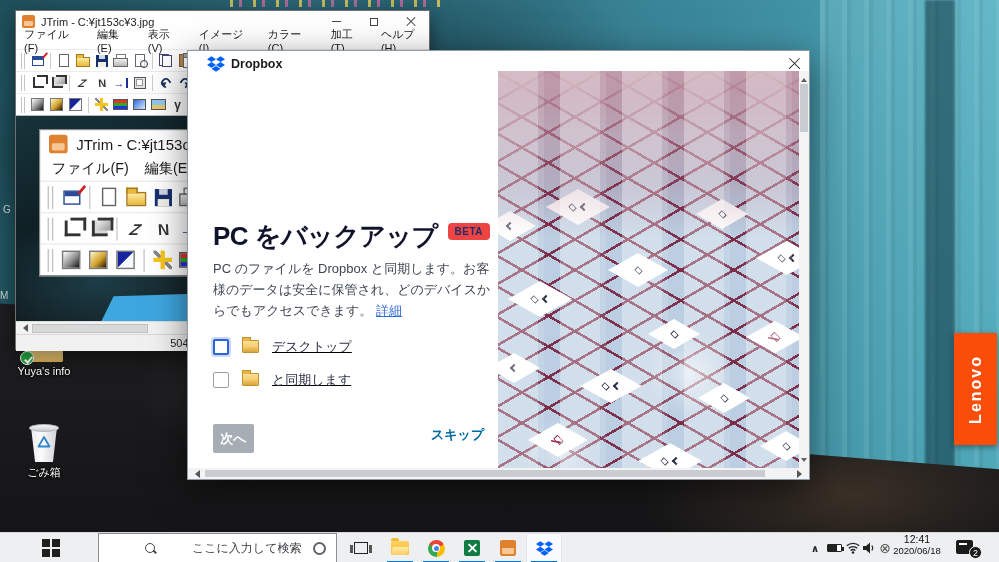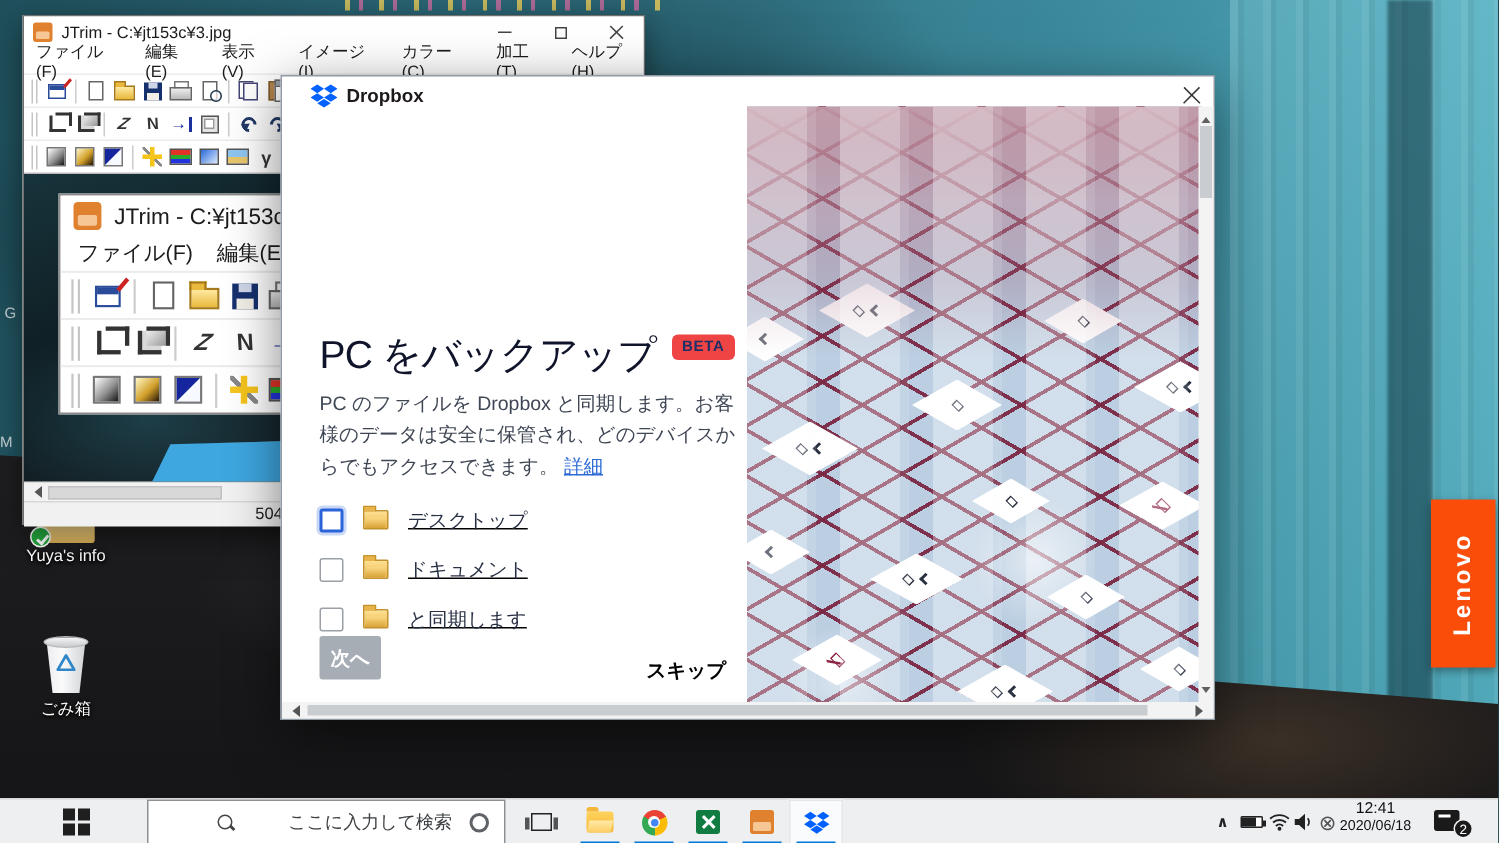--- a/index.html
+++ b/index.html
@@ -147,39 +147,39 @@
   .stat-pane{width:200px;text-align:right;padding-right:5px;border-right:1px solid #d0d0d0;}
 
   
   .dbx{left:187px;top:50px;width:623px;height:430px;z-index:20;border:1px solid #8f9aa5;box-shadow:0 10px 34px rgba(0,0,0,.5);}
   .dbx-head{display:flex;align-items:center;height:26px;padding-left:19px;}
   .dbx-name{margin-left:6px;font-size:12.5px;font-weight:bold;color:#1e1919;}
   .dbx-close{position:absolute;right:8px;top:6px;width:14px;height:14px;}
   .dbx-close::before,.dbx-close::after{content:"";position:absolute;left:0;top:6px;width:15px;height:1.4px;background:#333;}
   .dbx-close::before{transform:rotate(45deg);}.dbx-close::after{transform:rotate(-45deg);}
   .dbx-h1{position:absolute;left:25px;top:168px;display:flex;align-items:flex-start;}
-  .dbx-h1 h1{margin:0;font-size:26px;font-weight:400;color:#10142b;letter-spacing:-.5px;white-space:nowrap;}
+  .dbx-h1 h1{margin:0;font-size:26px;font-weight:700;color:#10142b;letter-spacing:-.5px;white-space:nowrap;}
   .beta{margin-left:10px;margin-top:4px;background:#ef4444;color:#1c2f66;font-size:10px;font-weight:bold;
     padding:3px 7px;border-radius:4px;letter-spacing:.5px;text-align:center;}
   .dbx-p{position:absolute;left:25px;top:207px;width:284px;font-size:13px;line-height:1.62;color:#3f4654;}
   .dbx-link{color:#2e6bd6;text-decoration:underline;cursor:pointer;}
   .rows{position:absolute;left:25px;top:279px;width:280px;}
   .crow{display:flex;align-items:center;height:33px;text-decoration:underline;}
   .cbx{width:16px;height:16px;background:#fff;border:1px solid #9aa0a6;border-radius:2px;flex:none;}
   .cbx.focused{border:2px solid #2b63d9;box-shadow:0 0 0 2px rgba(43,99,217,.25);}
   .cfolder{position:relative;width:17px;height:13px;margin-left:13px;flex:none;
     background:linear-gradient(#ffe193,#e8b348);border:1px solid #c2922e;border-radius:1px;}
   .cfolder::before{content:"";position:absolute;top:-4px;left:-1px;width:7px;height:3px;
     background:#e8b348;border:1px solid #c2922e;border-bottom:none;border-radius:1px 1px 0 0;}
   .cfolder::after{content:"";position:absolute;left:1px;bottom:0;right:1px;height:7px;
     background:linear-gradient(#fcd984,#d8a337);transform:skewX(-10deg);}
   .clabel{margin-left:13px;font-size:13px;color:#283044;}
   .btn-next{position:absolute;left:25px;top:373px;width:41px;height:29px;background:#a6adb4;color:#fff;
     font-size:13px;font-weight:bold;display:flex;align-items:center;justify-content:center;border-radius:2px;}
-  .skip{position:absolute;left:243px;top:387px;font-size:13px;font-weight:bold;color:#000000;cursor:pointer;}
+  .skip{position:absolute;left:243px;top:375px;font-size:13px;font-weight:bold;color:#0369a1;cursor:pointer;}
 
   
   .illu{position:absolute;left:310px;top:20px;width:303px;height:398px;overflow:hidden;
     background:
       radial-gradient(60px 60px at 63% 76%, rgba(255,255,255,.55), transparent 70%),
       radial-gradient(50px 50px at 20% 96%, rgba(255,255,255,.45), transparent 70%),
       repeating-linear-gradient(30deg, transparent 0 24px, rgba(122,39,67,.95) 24px 26.5px),
       repeating-linear-gradient(150deg, transparent 0 24px, rgba(122,39,67,.95) 24px 26.5px),
       #bccfe2;}
   .illu::before{content:"";position:absolute;inset:0;z-index:4;pointer-events:none;
@@ -499,25 +499,20 @@
 
     <div class="rows">
       <div class="crow">
         <div class="cbx focused"></div>
         <div class="cfolder"></div>
         <div class="clabel">デスクトップ</div>
       </div>
       <div class="crow">
         <div class="cbx"></div>
         <div class="cfolder"></div>
-        <div class="clabel">ドキュメント</div>
-      </div>
-      <div class="crow">
-        <div class="cbx"></div>
-        <div class="cfolder"></div>
         <div class="clabel">と同期します</div>
       </div>
     </div>
 
     <div class="btn-next">次へ</div>
     <div class="skip">スキップ</div>
 
     <div class="illu">
       <div class="dia" style="left:-14px;top:140px;">
           <div class="dch"></div>

